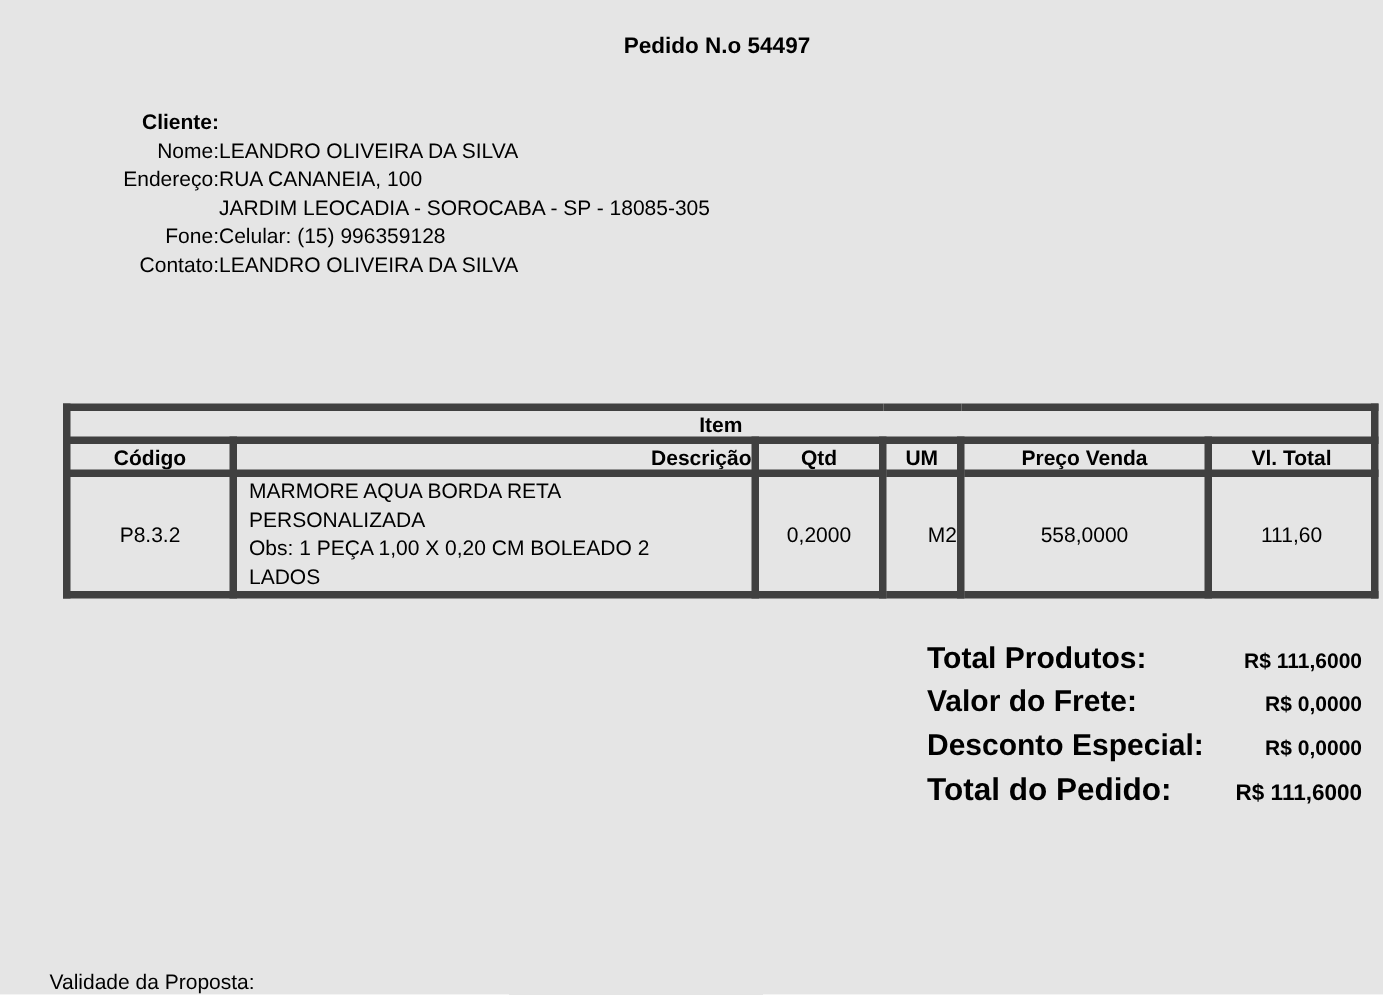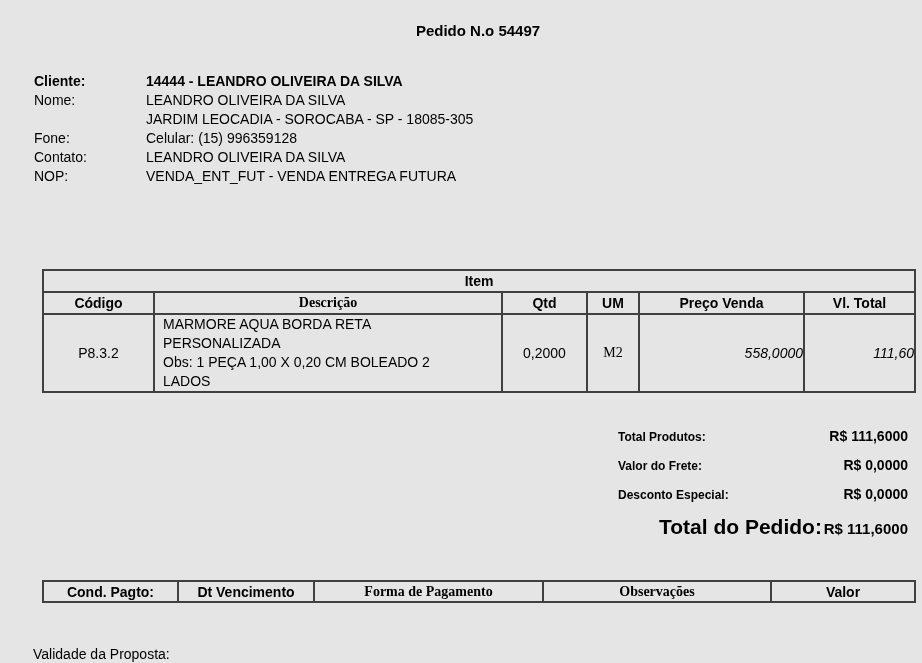--- a/index.html
+++ b/index.html
@@ -13,94 +13,93 @@
     overflow:hidden;
     padding-left:36px;
   }
   
   .doc-title{
     position:absolute;left:42px;top:22px;width:872px;
     text-align:center;font-weight:bold;font-size:15px;
   }
   
   .client{position:absolute;left:34px;top:72px;}
-  .client-row{display:flex;line-height:19px;}
+  .client-row{display:flex;line-height:19px;text-align:right;}
   .client-label{width:112px;flex:0 0 112px;}
   .client-value{white-space:nowrap;}
   .client-row.first .client-label,
   .client-row.first .client-value{font-weight:bold;}
   
   table.doc{
     border-collapse:collapse;
     border:2px solid #000;
     table-layout:fixed;
   }
   table.doc th, table.doc td{
-    border:2px solid #404040;
+    border:5px solid #404040;
     padding:0;
     font-size:14px;
     overflow:hidden;
     vertical-align:middle;
   }
   table.doc th{font-weight:bold;}
   .item-table{position:absolute;left:42px;top:269px;width:872px;}
   .item-table tr.group-row{height:22px;}
   .item-table tr.head-row{height:22px;}
   .item-table tr.data-row{height:77px;}
-  .al{text-align:center;padding-left:8px;font-family:Liberation Serif, serif;}
+  .al{text-align:right;padding-left:8px;}
   .ac{text-align:center;}
-  .ar{text-align:right;padding-right:15px;font-style:italic;}
+  .ar{text-align:center;padding-right:15px;}
   .desc-line{line-height:19px;padding-left:8px;text-align:left;}
   .pad10{padding-left:10px;text-align:center;}
   
   .totals{position:absolute;left:618px;top:428px;width:290px;}
   .total-row{display:flex;justify-content:space-between;align-items:baseline;height:29px;}
-  .total-label{font-weight:bold;font-size:12px;}
+  .total-label{font-weight:bold;font-size:20px;}
   .total-value{font-weight:bold;font-size:14px;text-align:center;}
-  .grand .total-label{font-size:21px;margin-left:41px;}
+  .grand .total-label{font-size:21px;}
   .grand .total-value{font-size:15px;}
   
   .pay-table{position:absolute;left:42px;top:580px;width:872px;}
   .pay-table tr.head-row{height:21px;}
   .pay-table tr.data-row{height:20px;}
   .pay-table th{border-bottom:2px solid #000;}
   
   .footer-note{position:absolute;left:33px;top:645px;line-height:19px;}
 </style>
 </head>
 <body>
 
 <div class="page">
 
   <div class="doc-title">Pedido N.o 54497</div>
 
   <div class="client">
     <div class="client-row first">
       <span class="client-label">Cliente:</span>
-      <span class="client-value">14444 - LEANDRO OLIVEIRA DA SILVA</span>
     </div>
     <div class="client-row">
       <span class="client-label">Nome:</span>
       <span class="client-value">LEANDRO OLIVEIRA DA SILVA</span>
+    </div>
+    <div class="client-row">
+      <span class="client-label">Endereço:</span>
+      <span class="client-value">RUA CANANEIA, 100</span>
     </div>
     <div class="client-row">
       <span class="client-label"></span>
       <span class="client-value">JARDIM LEOCADIA - SOROCABA - SP - 18085-305</span>
     </div>
     <div class="client-row">
       <span class="client-label">Fone:</span>
       <span class="client-value">Celular: (15) 996359128</span>
     </div>
     <div class="client-row">
       <span class="client-label">Contato:</span>
       <span class="client-value">LEANDRO OLIVEIRA DA SILVA</span>
-    </div>
-    <div class="client-row">
-      <span class="client-label">NOP:</span>
-      <span class="client-value">VENDA_ENT_FUT - VENDA ENTREGA FUTURA</span>
     </div>
   </div>
 
   <table class="doc item-table">
     <colgroup>
       <col style="width:111px">
         <col style="width:348px">
         <col style="width:85px">
       <col style="width:52px">
         <col style="width:165px">
@@ -155,25 +154,18 @@
 
   <table class="doc pay-table">
     <colgroup>
       <col style="width:135px">
         <col style="width:136px">
         <col style="width:229px">
       <col style="width:228px">
         <col style="width:144px">
     </colgroup>
     <tbody>
-        <tr class="head-row">
-      <th class="ac">Cond. Pagto:</th>
-      <th class="ac">Dt Vencimento</th>
-      <th class="al">Forma de Pagamento</th>
-      <th class="al">Observações</th>
-      <th class="ac">Valor</th>
-    </tr>
   </tbody>
     </table>
 
   <div class="footer-note">Validade da Proposta:</div>
 
 </div>
 
 </body></html>

